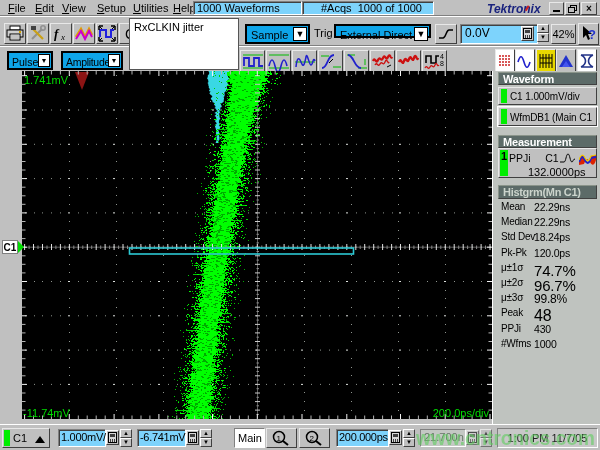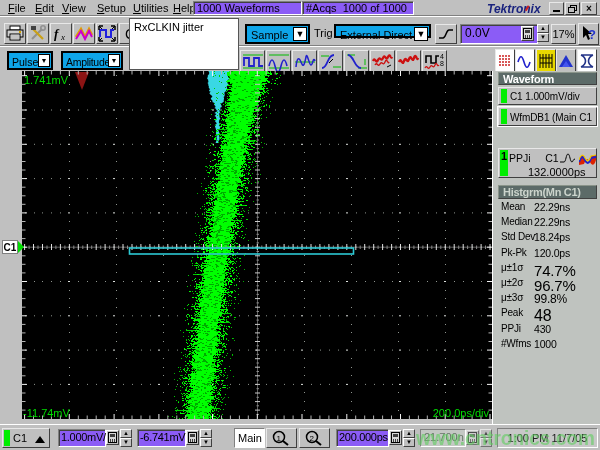--- a/index.html
+++ b/index.html
@@ -1,18 +1,18 @@
 <!DOCTYPE html>
 <html><head><meta charset="utf-8"><style>
 *{margin:0;padding:0;box-sizing:border-box}
 html,body{width:600px;height:450px;overflow:hidden;-webkit-font-smoothing:antialiased}
 body{position:relative;font-family:"Liberation Sans",sans-serif;background:#c0c0c0;font-size:11px;color:#000}
 .a{position:absolute}
 .btn{background:#c0c0c0;border:1px solid;border-color:#e8e8e8 #404040 #404040 #e8e8e8}
-.sunk{background:#8b5cf6;border:1px solid;border-color:#808080 #fff #fff #808080;box-shadow:inset 1px 1px 0 #404040}
+.sunk{background:#7dd3fc;border:1px solid;border-color:#808080 #fff #fff #808080;box-shadow:inset 1px 1px 0 #404040}
 .dd{background:#0ea5e9;border:2px solid #000}
 .hdr{background:#5c6b68;color:#fff;font-weight:bold;font-size:11px;line-height:11px;letter-spacing:-0.2px}
 .grn{background:#00ee00}
 .ktop{width:13px;height:15px;background:#c0c0c0;border:1px solid;border-color:#fff #404040 #404040 #fff;display:flex;align-items:center;justify-content:center}
 .kpad{width:9px;height:11px;background:#d8d8d8;border:1px solid #000;position:relative}
 .kpad:before{content:"";position:absolute;left:1px;top:1px;width:5px;height:3px;background:#404040}
 .kpad:after{content:"";position:absolute;left:1px;top:6px;width:5px;height:3px;
 background:repeating-linear-gradient(90deg,#404040 0 1px,#d8d8d8 1px 2px)}
 .spin{width:12px;height:19px}
 .spin div{width:12px;height:9px;background:#c0c0c0;border:1px solid;border-color:#fff #404040 #404040 #fff;font-size:6px;line-height:7px;text-align:center;color:#000}
@@ -20,21 +20,21 @@
 </style></head><body>
 
 <div class="a" style="left:0;top:0;width:600px;height:16px;background:#c0c0c0;border-bottom:1px solid #808080">
 <div class="a" style="left:8px;top:2px"><u>F</u>ile</div>
 <div class="a" style="left:35px;top:2px"><u>E</u>dit</div>
 <div class="a" style="left:62px;top:2px"><u>V</u>iew</div>
 <div class="a" style="left:97px;top:2px"><u>S</u>etup</div>
 <div class="a" style="left:133px;top:2px"><u>U</u>tilities</div>
 <div class="a" style="left:173px;top:2px"><u>H</u>elp</div>
 <div class="a sunk" style="left:193px;top:1px;width:109px;height:14px;line-height:12px;padding-left:3px">1000 Waveforms</div>
-<div class="a sunk" style="left:302px;top:1px;width:112px;height:14px;line-height:12px;padding-left:3px">#Acqs&nbsp; 1000 of 1000</div>
+<div class="a sunk" style="left:302px;top:1px;width:132px;height:14px;line-height:12px;padding-left:18px">#Acqs&nbsp; 1000 of 1000</div>
 <div class="a" style="left:487px;top:2px;font-weight:bold;font-size:12px;color:#1a237e;font-style:italic">Tektronix</div>
 <div class="a" style="left:526px;top:6px;width:5px;height:6px;border-left:2px solid #cc2222;transform:rotate(30deg)"></div>
 <div class="a btn" style="left:549px;top:2px;width:15px;height:13px">
       <div class="a" style="left:3px;top:7px;width:7px;height:2px;background:#000"></div>
     </div>
 <div class="a btn" style="left:565px;top:2px;width:15px;height:13px">
       <div class="a" style="left:4px;top:2px;width:7px;height:6px;border:1px solid #000"></div>
       <div class="a" style="left:2px;top:4px;width:7px;height:6px;border:1px solid #000;background:#c0c0c0"></div>
     </div>
 <div class="a btn" style="left:581px;top:2px;width:16px;height:13px;font-size:10px;text-align:center;line-height:11px;font-weight:bold">×</div>
@@ -85,21 +85,21 @@
       </svg>
 </div>
 <div class="a sunk" style="left:460px;top:7px;width:78px;height:20px;line-height:17px;padding-left:4px;font-size:12px">0.0V</div>
 <div class="a ktop" style="left:521px;top:9px">
       <div class="kpad"></div>
     </div>
 <div class="a spin" style="left:537px;top:7px">
       <div>▲</div>
       <div>▼</div>
     </div>
-<div class="a btn" style="left:551px;top:7px;width:25px;height:20px;text-align:center;line-height:18px">17%</div>
+<div class="a btn" style="left:551px;top:7px;width:25px;height:20px;text-align:center;line-height:18px">42%</div>
 <div class="a btn" style="left:578px;top:6px;width:21px;height:22px">
  <svg width="19" height="20">
         <path d="M4 2v12l3-3 2 5 2-1-2-5h4z" fill="#000"></path>
         <text x="9" y="15" font-size="13" font-weight="bold" fill="#2233cc" font-family="Liberation Sans">?</text>
       </svg>
 </div>
 </div>
 
 <div class="a" style="left:0;top:46px;width:600px;height:25px;background:#c0c0c0;border-top:1px solid #fff">
 <div class="a dd" style="left:7px;top:4px;width:46px;height:19px">
@@ -201,20 +201,21 @@
  <div class="a btn" style="left:5px;top:16px;width:99px;height:18px">
    <div class="a grn" style="left:2px;top:1px;width:6px;height:14px"></div>
    <div class="a" style="left:11px;top:3px;font-size:10px;letter-spacing:-0.1px">C1 1.000mV/div</div>
  </div>
  <div class="a" style="left:4px;top:35px;width:101px;height:21px;background:#fff">
  <div class="a btn" style="left:1px;top:1px;width:99px;height:19px">
    <div class="a grn" style="left:2px;top:1px;width:6px;height:15px"></div>
    <div class="a" style="left:11px;top:4px;font-size:10px;letter-spacing:-0.1px">WfmDB1 (Main C1</div>
  </div>
     </div>
+ <div class="a hdr" style="left:5px;top:64px;width:99px;height:13px;padding:1px 0 0 4px;border:1px solid;border-color:#8a948a #404040 #404040 #8a948a">Measurement</div>
  <div class="a btn" style="left:5px;top:77px;width:99px;height:30px">
    <div class="a grn" style="left:1px;top:1px;width:8px;height:26px"></div>
    <div class="a" style="left:2px;top:1px;font-size:11px;font-weight:bold">1</div>
    <div class="a" style="left:10px;top:3px;font-size:10.5px">PPJi&nbsp;&nbsp;&nbsp;&nbsp;&nbsp;C1</div>
    <svg class="a" style="left:60px;top:2px" width="18" height="13">
         <path d="M1 11h4c2 0 2-8 4-8s2 8 4 8c1 0 1-3 3-3" stroke="#000" fill="none"></path>
       </svg>
    <svg class="a" style="left:80px;top:2px" width="17" height="14">
         <path d="M0 9c2-6 4-6 6-2s4 4 6-2l5-1v5c-2 6-4 6-6 2s-4-4-6 2l-5 1z" fill="#dd2200"></path>
         <path d="M0 11c2-6 4-6 6-2s4 4 6-2l5-1" stroke="#2222cc" stroke-width="2.2" fill="none"></path>

